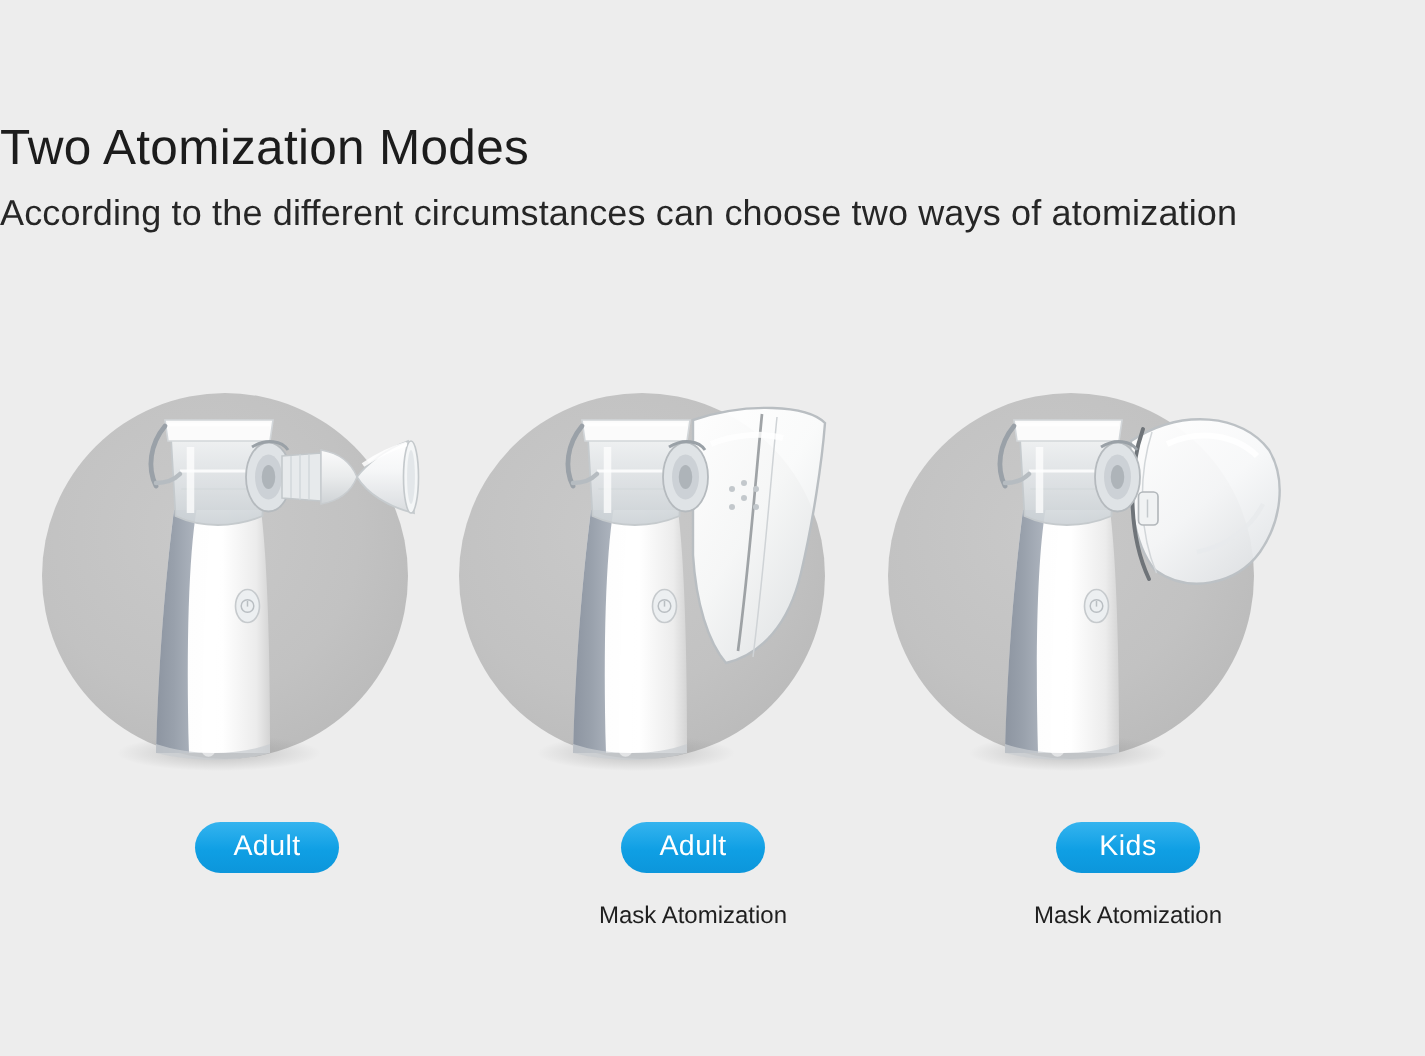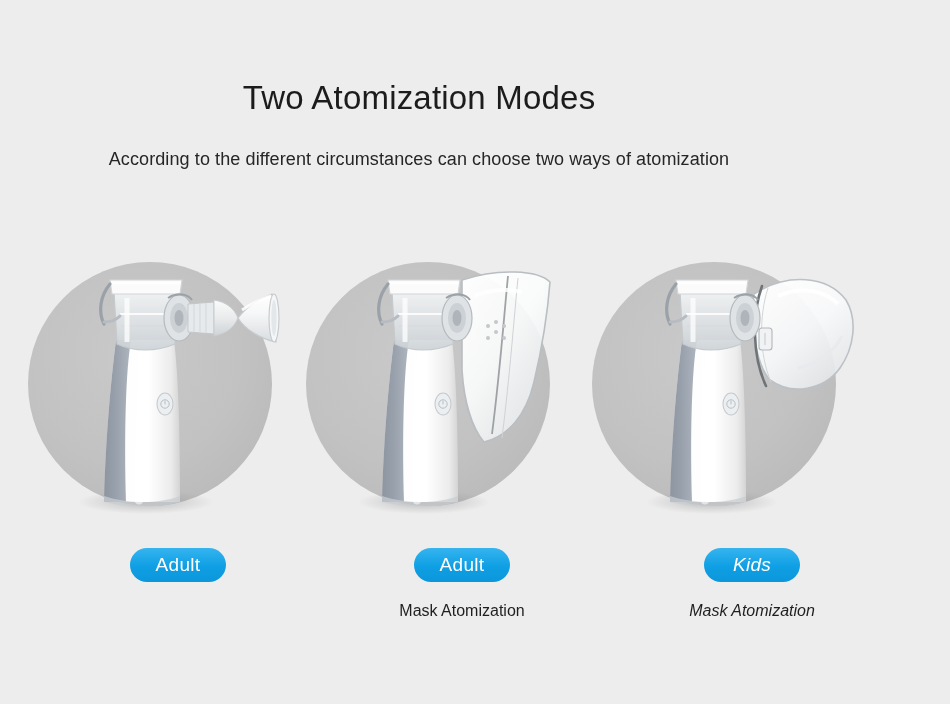--- a/index.html
+++ b/index.html
@@ -19,58 +19,57 @@
     height: 704px;
     background: #ededed;
   }
 
   
   .header {
     position: absolute;
     top: 78px;
     left: 0;
     width: 838px;
-    text-align: center;
   }
   .title {
     font-size: 33px;
     font-weight: 400;
     color: #1c1c1c;
     letter-spacing: 0.2px;
     line-height: 40px;
     margin: 0;
   }
   .subtitle {
-    font-size: 18px;
+    font-size: 24px;
     font-weight: 400;
     color: #262626;
     letter-spacing: 0.1px;
     line-height: 26px;
-    margin: 16px;
+    margin: 0;
     padding-top: 12px;
   }
 
   
   .panels {
     position: absolute;
     top: 252px;
     left: 0;
     width: 950px;
     height: 400px;
     padding-left: 16px;
   }
   .panel {
     position: absolute;
     top: 0;
     width: 300px;
     height: 400px;
   }
   .panel-1 { left: 28px; }
   .panel-2 { left: 312px; }
-  .panel-3 { left: 602px; font-style: italic; }
+  .panel-3 { left: 602px; }
 
   .stage {
     position: absolute;
     top: 0;
     left: 0;
     width: 300px;
     height: 285px;
   }
   .stage svg {
     position: absolute;

